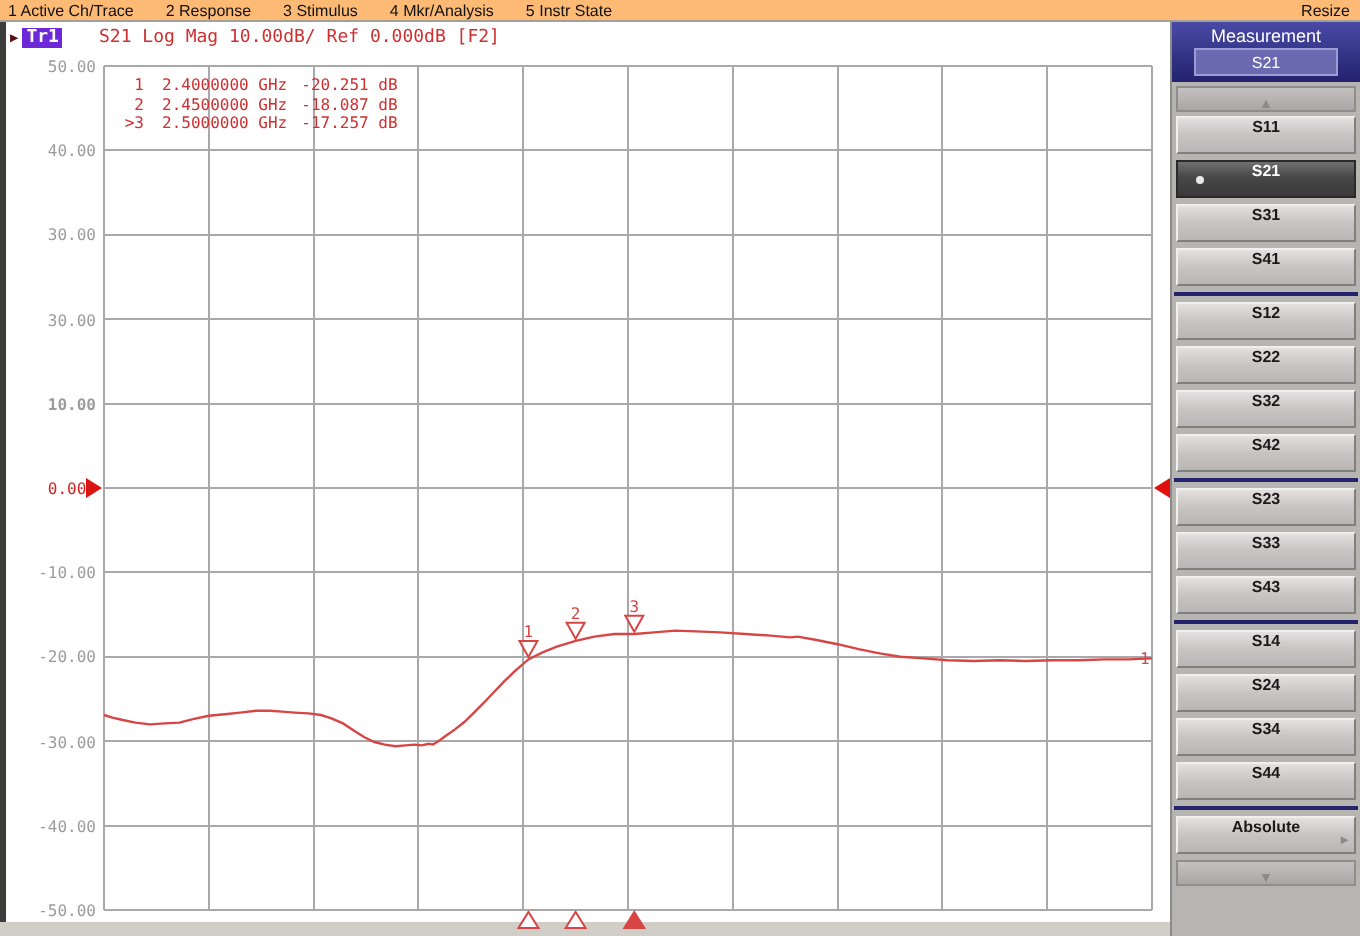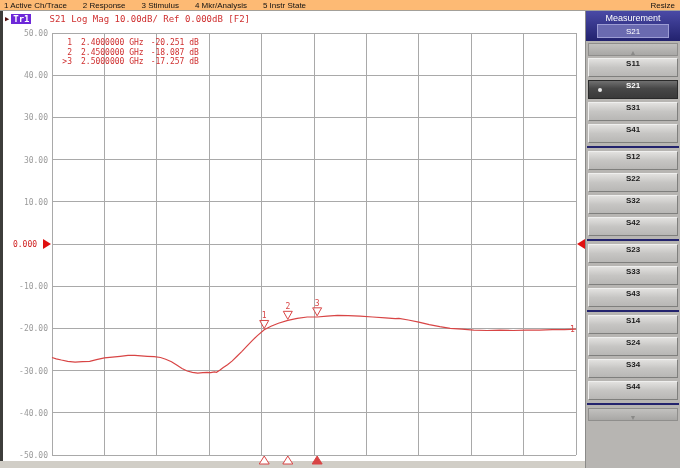--- a/index.html
+++ b/index.html
@@ -169,30 +169,34 @@
         <span>S24</span>
       </div>
       <div class="sb-btn">
         <span>S34</span>
       </div>
       <div class="sb-btn">
         <span>S44</span>
       </div>
     </div>
   <div class="sb-sep"></div>
+  <div class="sb-btn">
+    <span>Absolute</span>
+    <span class="submenu-arrow"></span>
+  </div>
   <div class="sb-scroll">
     <span class="glyph-down"></span>
   </div>
 </div>
 
 <div class="bottomstrip"></div>
 
 <div class="ylabel" style="top: 29px;">50.00</div>
 <div class="ylabel" style="top: 71.2px;">40.00</div>
 <div class="ylabel" style="top: 113.4px;">30.00</div>
 <div class="ylabel" style="top: 155.6px;">30.00</div>
-<div class="ylabel" style="top: 197.8px;">10.00</div>
-<div class="ylabel ref" style="top: 240px; text-align: center;">0.000</div>
+<div class="ylabel" style="top: 197.8px; font-weight: bold;">10.00</div>
+<div class="ylabel ref" style="top: 240px;">0.000</div>
 <div class="ylabel" style="top: 282.2px;">-10.00</div>
 <div class="ylabel" style="top: 324.4px;">-20.00</div>
 <div class="ylabel" style="top: 366.6px;">-30.00</div>
 <div class="ylabel" style="top: 408.8px;">-40.00</div>
 <div class="ylabel" style="top: 451px;">-50.00</div>
 
 </body></html>

